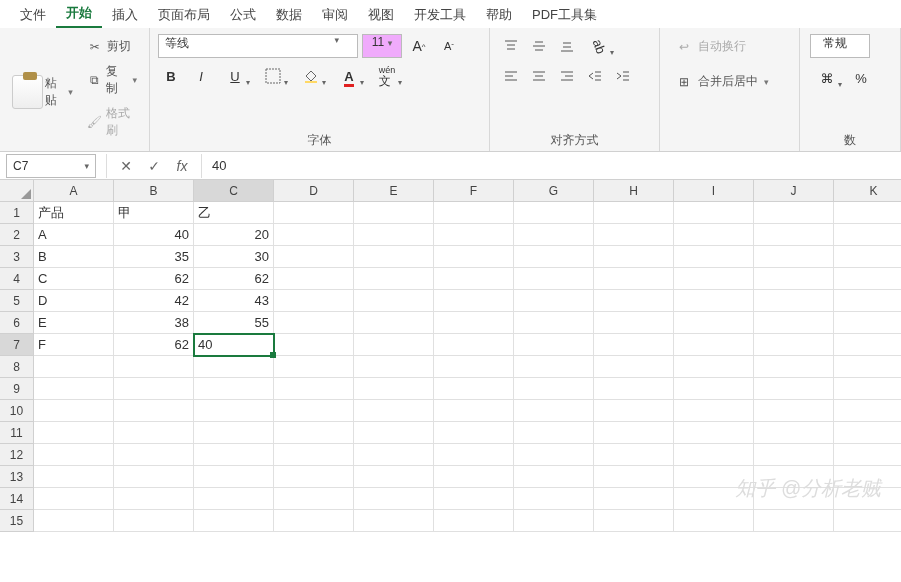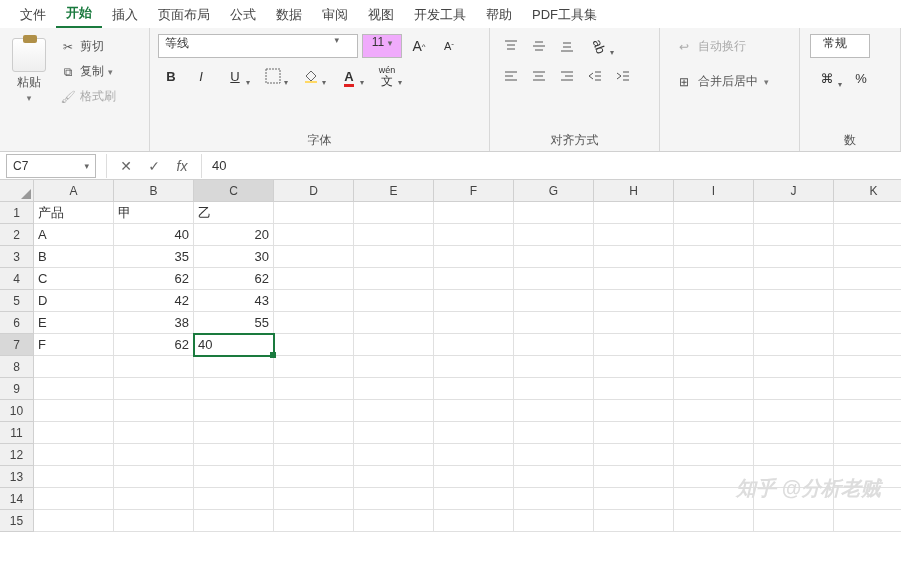--- a/index.html
+++ b/index.html
@@ -9,21 +9,21 @@
   .tabs { display: flex; background: #fff; padding: 4px 10px 0 10px; height: 28px; align-items: flex-end; }
   .tab { padding: 4px 10px; cursor: pointer; color: #444; font-size: 13px; }
   .tab.active { color: #1a7a3e; font-weight: 600; border-bottom: 2px solid #1a7a3e; }
   
   
   .ribbon { background: #f5f5f5; border-bottom: 1px solid #d0d0d0; height: 124px; display: flex; }
   .group { border-right: 1px solid #d8d8d8; padding: 6px 8px 2px 8px; display: flex; flex-direction: column; justify-content: space-between; }
   .group-body { display: flex; gap: 6px; flex: 1; }
   .group-label { text-align: center; font-size: 12px; color: #555; padding-top: 4px; }
   
-  .clipboard-left { display: flex; flex-direction: column; align-items: center; justify-content: flex-start; padding: 4px 4px; gap: 2px; }
+  .clipboard-left { display: flex; flex-direction: row; align-items: center; justify-content: flex-start; padding: 4px 4px; gap: 2px; }
   .paste-icon { width: 34px; height: 34px; background: linear-gradient(#fff,#eee); border: 1px solid #ccc; border-radius: 3px; position: relative; }
   .paste-icon::after { content:""; position:absolute; top:-4px; left:10px; width:14px; height:8px; background:#b09048; border-radius:2px; }
   .paste-label { font-size: 12px; color: #555; }
   .drop { font-size: 9px; color: #777; }
   
   .clip-right { display: flex; flex-direction: column; gap: 4px; padding: 2px 0; }
   .clip-btn { display: flex; align-items: center; gap: 4px; font-size: 12px; color: #555; padding: 2px 4px; cursor: pointer; }
   .mini-icon { width: 16px; height: 16px; display: inline-flex; align-items: center; justify-content: center; }
   
   .font-group .row { display: flex; align-items: center; gap: 4px; margin-bottom: 6px; }
@@ -58,21 +58,21 @@
   .colhdr, .rowhdr, .corner { background: #f0f0f0; border: 1px solid #d0d0d0; border-top: none; border-left: none; font-size: 12px; color: #444; display: flex; align-items: center; justify-content: center; height: 22px; }
   .corner { background:#f0f0f0; position:relative; }
   .corner::after{ content:""; position:absolute; right:2px; bottom:2px; border:5px solid transparent; border-right-color:#999; border-bottom-color:#999;}
   .rowhdr { justify-content: center; }
   .colhdr.sel, .rowhdr.sel { background: #d8d8d8; }
   .cell { border: 1px solid #e0e0e0; border-top: none; border-left: none; height: 22px; padding: 0 4px; font-size: 13px; display: flex; align-items: center; background:#fff;}
   .cell.num { justify-content: flex-end; }
   .cell.selected { outline: 2px solid #1a7a3e; outline-offset: -1px; z-index: 2; position: relative; }
   .cell.selected::after { content:""; position:absolute; right:-3px; bottom:-3px; width:6px; height:6px; background:#1a7a3e; }
   
-  .watermark { position:absolute; right:20px; bottom:30px; font-size:20px; color:#ddd; font-style:italic; pointer-events:none;font-weight:bold;}
+  .watermark { position:absolute; right:20px; bottom:30px; font-size:20px; color:#ddd; font-style:italic; pointer-events:none;}
 </style>
 </head>
 <body>
 
 <div class="tabs">
   <div class="tab">文件</div>
   <div class="tab active">开始</div>
   <div class="tab">插入</div>
   <div class="tab">页面布局</div>
   <div class="tab">公式</div>
@@ -143,21 +143,21 @@
         <div class="ribbon-btn wide ddarrow">
           <svg viewBox="0 0 16 16">
               <path d="M3 8 L8 3 L13 8 L8 13 Z" fill="none" stroke="#666"></path>
               <rect x="2" y="13" width="12" height="2" fill="#ffd966"></rect>
             </svg>
         </div>
         <div class="ribbon-btn wide ddarrow">
           <span style="position:relative"><span style="font-weight:bold">A</span><span style="position:absolute;left:0;bottom:-3px;width:100%;height:3px;background:#e02020"></span></span>
         </div>
         <div class="ribbon-btn wide ddarrow">
-          <span style="font-size:9px;line-height:1;text-align:center"><span>wén</span><br><span style="font-size:12px">文</span></span>
+          <span style="font-size:9px;line-height:1;text-align:left"><span>wén</span><br><span style="font-size:12px">文</span></span>
         </div>
       </div>
     </div>
     <div class="group-label">字体</div>
   </div>
 
   <div class="group align-group" style="width:170px">
     <div>
       <div class="row">
         <div class="ribbon-btn">

